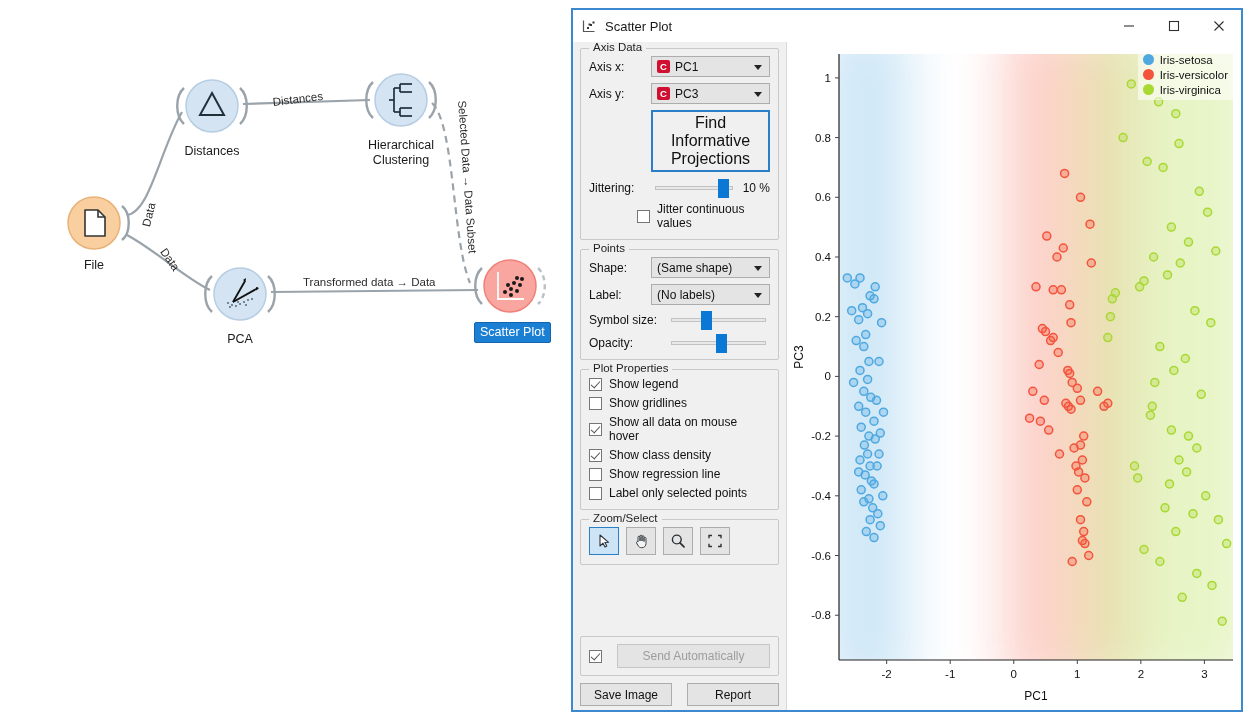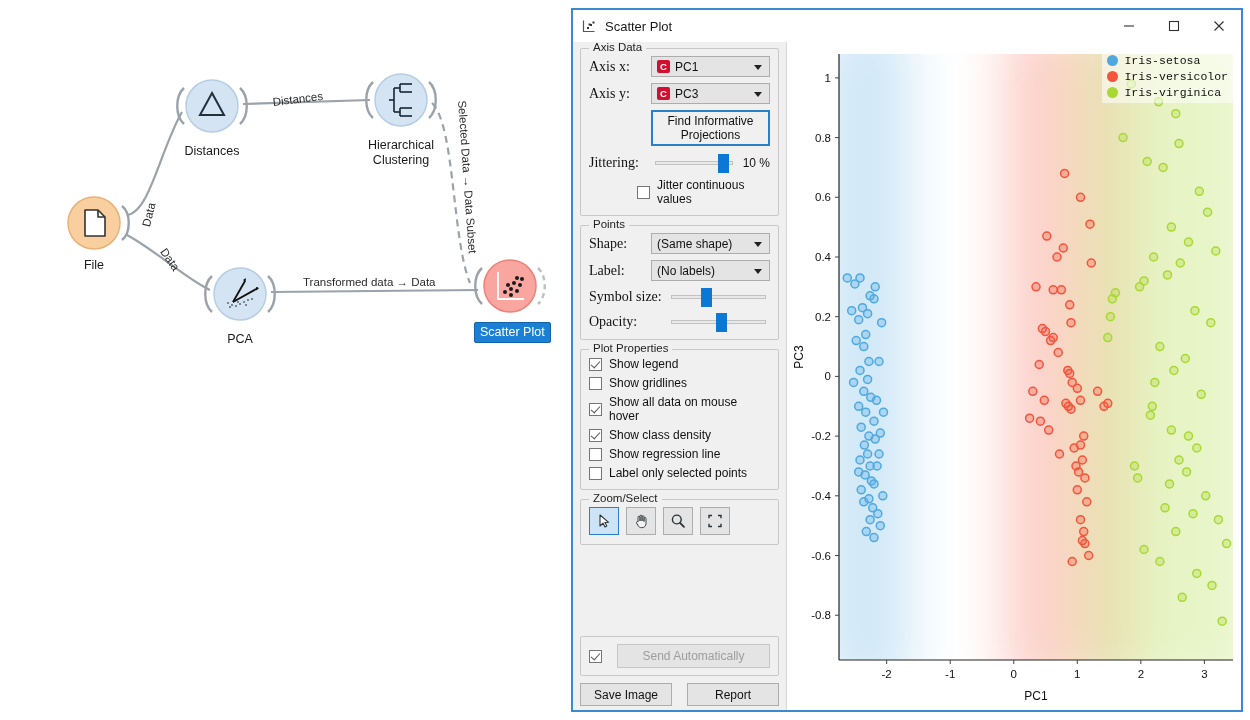--- a/index.html
+++ b/index.html
@@ -85,21 +85,21 @@
   .gbox > .gtitle {
     position: absolute;
     top: -8px; left: 8px;
     background: #f0f0f0;
     padding: 0 4px;
     font-size: 11.5px;
     color: #222;
   }
   .row { display: flex; align-items: center; margin-bottom: 6px; }
   .row:last-child { margin-bottom: 0; }
-  .rlabel { width: 62px; font-size: 14px; color: #111; flex: none; font-family: Liberation Serif, serif; }
+  .rlabel { width: 62px; font-size: 12px; color: #111; flex: none; }
 
   .combo {
     flex: 1;
     height: 21px;
     background: #e4e4e4;
     border: 1px solid #adadad;
     display: flex; align-items: center;
     padding: 0 2px 0 5px;
     font-size: 12px; color: #111;
     position: relative;
@@ -119,21 +119,21 @@
     display: flex; align-items: center; justify-content: center;
     margin-right: 5px; flex: none;
   }
   .vbadge.c { background: #d01030; }
   .vbadge.d { background: #19a74a; }
 
   .fip-wrap { display: flex; justify-content: flex-end; margin-top: 2px; }
   .fip {
     border: 2px solid #2a7fc9;
     background: #f0f0f0;
-    font-size: 12px; color: #111;
+    font-size: 16px; color: #111;
     padding: 2px 5px;
     margin-left: 62px;
     width: 143px;
     text-align: center;
   }
 
   
   .sl-track {
     flex: 1; height: 4px;
     background: #e8e8e8;
@@ -215,21 +215,21 @@
     padding: 4px;
   }
   #plotsvg { display: block; }
   .legendbox {
     position: absolute;
     right: 10px; top: 8px;
     background: rgba(255,255,255,0.55);
     padding: 4px 7px 4px 5px;
     font-size: 11.5px;
   }
-  .legitem { display: flex; align-items: center; margin-bottom: 3px; font-family: Liberation Mono, monospace; }
+  .legitem { display: flex; align-items: flex-start; margin-bottom: 3px; }
   .legitem:last-child { margin-bottom: 0; }
   .legdot {
     width: 11px; height: 11px; border-radius: 50%;
     margin-right: 6px; flex: none;
   }
   .legtext { color: #111; }
 </style>
 </head>
 <body>
 

